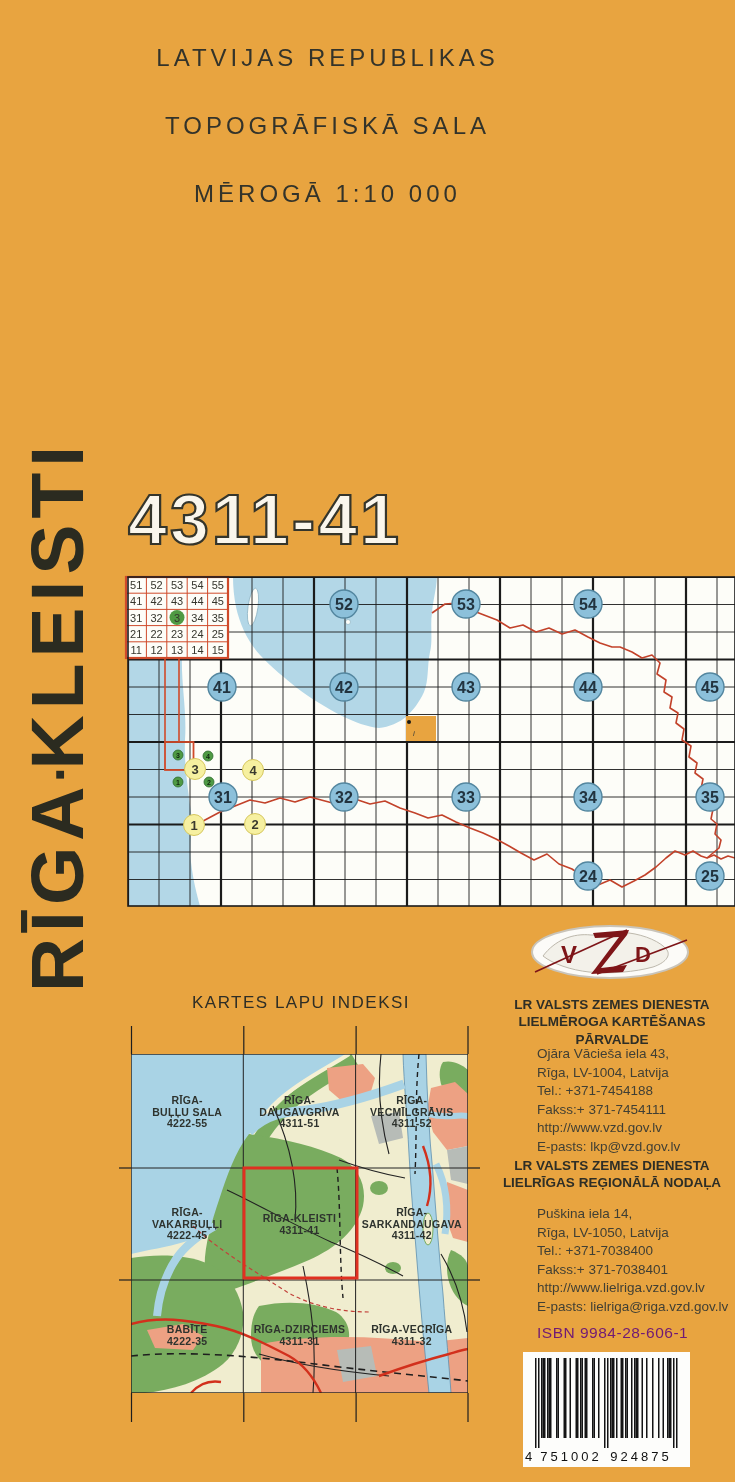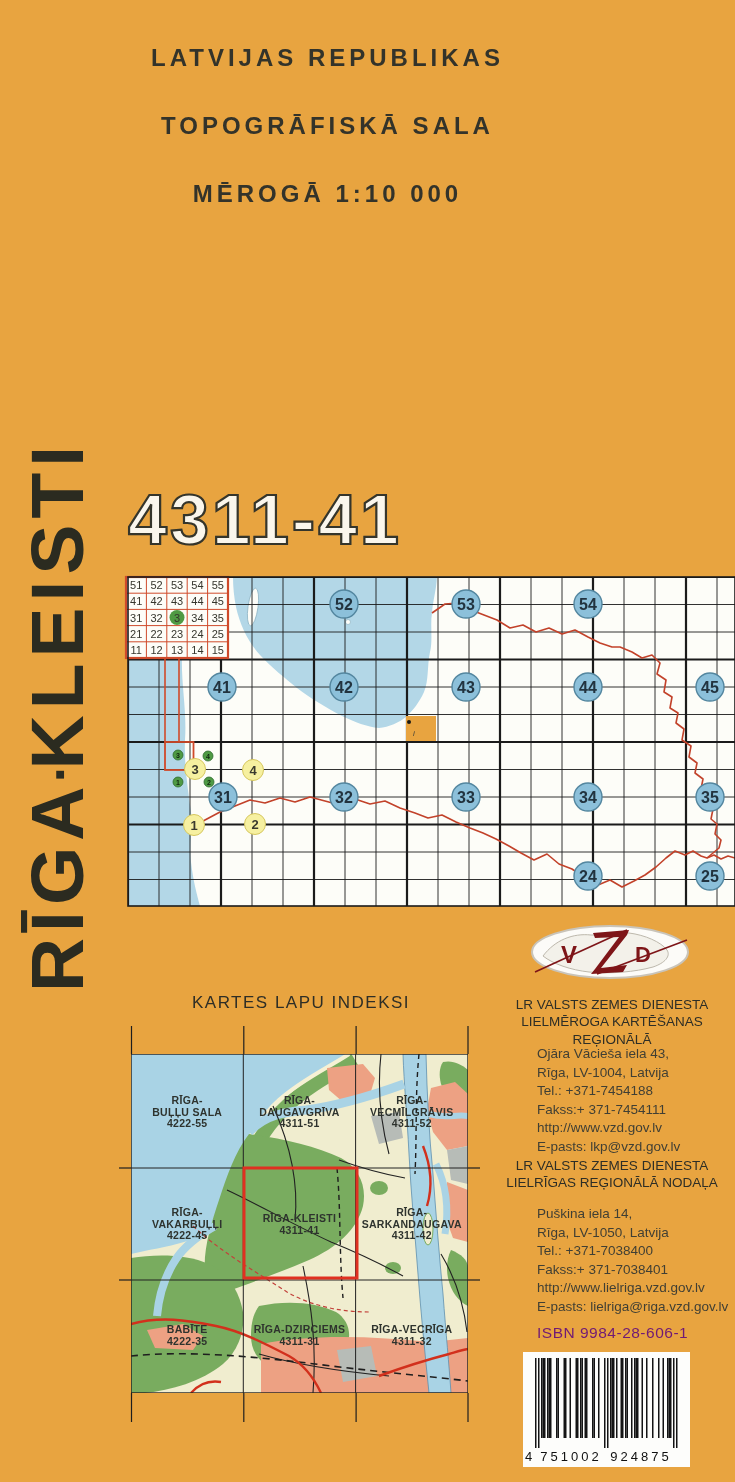--- a/index.html
+++ b/index.html
@@ -5,21 +5,21 @@
   html,body{margin:0;padding:0;}
   #page{
     position:relative; width:735px; height:1482px; overflow:hidden;
     background:#E8A440;
     font-family:"Liberation Sans", sans-serif;
     color:#2B2B22;
   }
   .abs{position:absolute;}
   .hdr{
     left:0; width:655px; text-align:center;
-    font-weight:bold; font-size:24px; letter-spacing:4px; color:#33332A;
+    font-weight:normal; font-size:24px; letter-spacing:4px; color:#33332A;
   }
   #sheet-code{
     left:128px; top:480px; font-weight:bold; font-size:70px; letter-spacing:3px;
     color:#FAF6EC;
     -webkit-text-stroke:2.2px #35352B;
     text-shadow:0 0 1px #35352B;
   }
   #side-title{
     left:57px; top:716px; width:0; height:0; overflow:visible;
   }
@@ -29,21 +29,21 @@
     white-space:nowrap;
     font-weight:bold; font-size:75px; letter-spacing:6px; color:#2B2B20;
   }
   #side-title .sep{font-size:0.42em; vertical-align:0.42em; letter-spacing:0;}
   #index-title{
     left:131px; top:993px; width:340px; text-align:center;
     font-weight:normal; font-size:17px; letter-spacing:1.5px; color:#2E2E26;
   }
   .org-head{
     left:488px; width:248px; text-align:center;
-    font-weight:normal; font-size:13.5px; color:#2E2E26; line-height:17.5px;
+    font-weight:bold; font-size:13.5px; color:#2E2E26; line-height:17.5px;
   }
   .org-addr{
     left:537px; width:200px; text-align:left;
     font-size:13.5px; color:#403F34; line-height:18.5px;
   }
   #isbn{ left:537px; top:1324px; font-size:15.5px; color:#701a75; letter-spacing:0.5px;}
   svg{display:block;}
   text{font-family:"Liberation Sans", sans-serif;}
 </style>
 </head>
@@ -336,21 +336,21 @@
     <ellipse cx="95" cy="32" rx="78" ry="26" fill="#FCFBF8" stroke="#C9C4BA" stroke-width="2"></ellipse>
     <path fill="#F3F1EA" stroke="#BDB8AC" stroke-width="1" d="M28,36 C40,20 58,13 76,15 C90,16 100,11 114,13 C130,15 146,22 152,30 C156,36 150,43 138,47 C120,52 96,54 74,52 C56,50 38,44 28,36 Z"></path>
     <line x1="20" y1="52" x2="112" y2="10" stroke="#7E1518" stroke-width="1.6"></line>
     <line x1="82" y1="54" x2="172" y2="20" stroke="#7E1518" stroke-width="1.6"></line>
     <path fill="#7E1518" d="M78,13 L114,10 L112,15 L86,48 L112,45 L108,52 L76,54 L80,49 L104,17 L80,18 Z"></path>
     <text x="46" y="43" font-size="24" font-weight="bold" fill="#7E1518" font-family="'Liberation Serif', serif">V</text>
     <text x="120" y="42" font-size="22" font-weight="bold" fill="#7E1518" font-family="'Liberation Serif', serif">D</text>
   </svg>
 
   <div class="abs org-head" style="top:996px">LR VALSTS ZEMES DIENESTA</div>
-  <div class="abs org-head" style="top:1013px">LIELMĒROGA KARTĒŠANAS REĢIONĀLĀ</div>
+  <div class="abs org-head" style="top:1013px">LIELMĒROGA KARTĒŠANAS PĀRVALDE</div>
   <div class="abs org-addr" style="top:1045px">
     <div>Ojāra Vācieša  iela 43,</div>
     <div>Rīga, LV-1004, Latvija</div>
     <div>Tel.: +371-7454188</div>
     <div>Fakss:+ 371-7454111</div>
     <div>http://www.vzd.gov.lv</div>
     <div>E-pasts: lkp@vzd.gov.lv</div>
   </div>
 
   <div class="abs org-head" style="top:1157px">LR VALSTS ZEMES DIENESTA</div>

